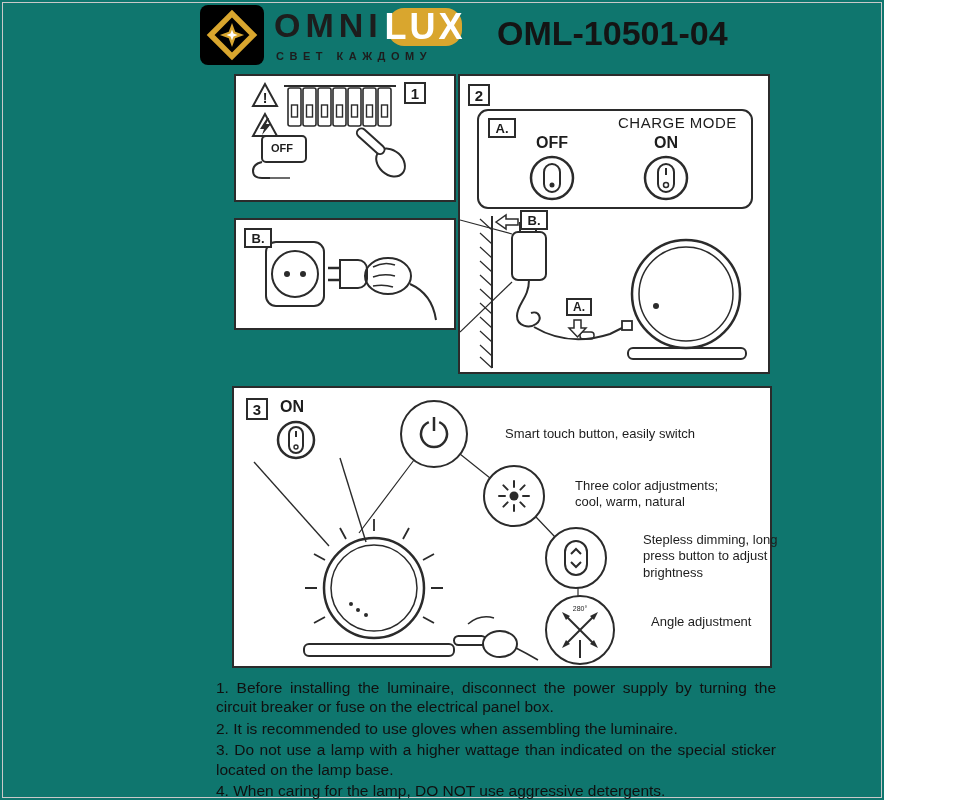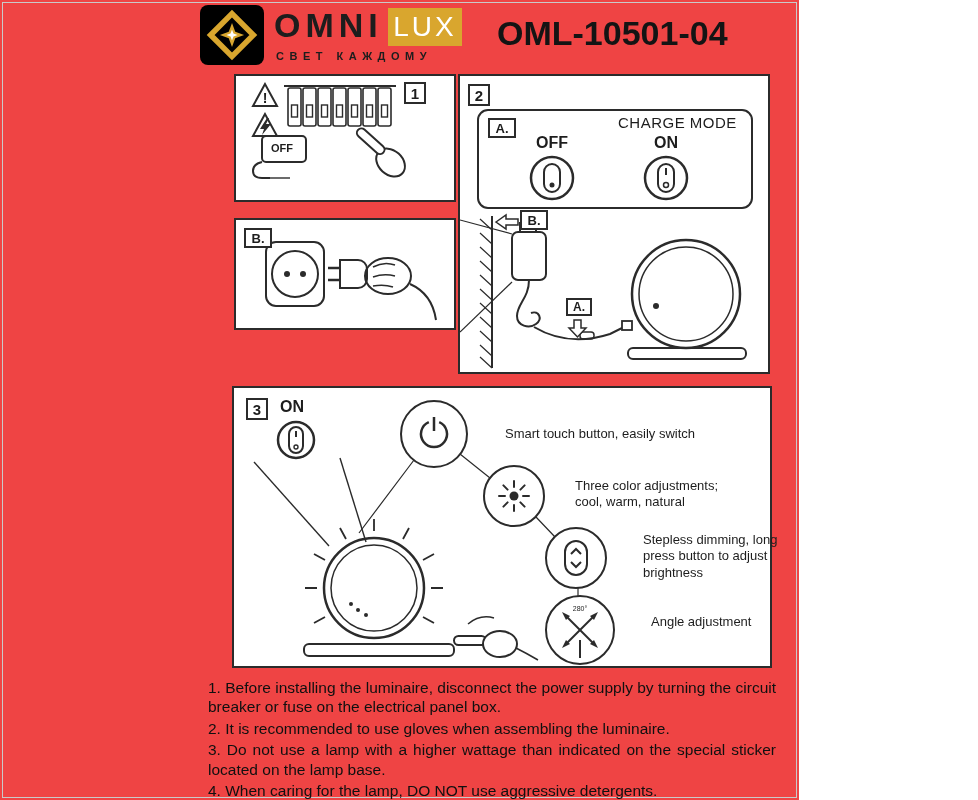--- a/index.html
+++ b/index.html
@@ -1,45 +1,45 @@
 <!DOCTYPE html>
 <html><head>
 <meta charset="utf-8">
 <style>
   * { margin:0; padding:0; box-sizing:border-box; }
   html,body { background:#ffffff; }
   body { font-family:"Liberation Sans", sans-serif; color:#1d1d1d; }
-  .page { position:relative; width:799px; height:800px; background:#ef4444; overflow:hidden; }
+  .page { position:relative; width:884px; height:800px; background:#0f766e; overflow:hidden; }
   .frame { position:absolute; inset:2px; border:1px solid #c9c9c9; pointer-events:none; }
   .abs { position:absolute; }
   .panel { position:absolute; border:2px solid #2b2b2b; background:#fff; }
   .panel > svg { position:absolute; left:0; top:0; }
   .tagbox { position:absolute; border:2px solid #2b2b2b; background:#fff; display:flex;
             align-items:center; justify-content:center; font-weight:bold; color:#1d1d1d; z-index:3; }
   .lbl { position:absolute; color:#1d1d1d; white-space:nowrap; z-index:3; }
   .calloutText { position:absolute; font-size:13px; line-height:1.25; color:#1d1d1d; z-index:3;margin-left:19px; }
   .lineart { stroke:#2b2b2b; fill:none; }
   svg text { font-family:"Liberation Sans", sans-serif; fill:#1d1d1d; }
-  .instructions p { margin:0 0 2px 4px; }
+  .instructions p { margin:0 0 2px 12px; }
 </style>
 </head>
 <body>
 
 <div class="page">
   <div class="frame"></div>
 
   <div class="abs" style="left:200px;top:5px;width:64px;height:60px;background:#000;border-radius:8px;display:flex;align-items:center;justify-content:center;">
     <svg width="52" height="52" viewBox="-28 -28 56 56">
       <polygon points="0,-23 23,0 0,23 -23,0" fill="none" stroke="#D9A62E" stroke-width="6"></polygon>
       <path d="M0,-13 L3.5,-3.5 L13,0 L3.5,3.5 L0,13 L-3.5,3.5 L-13,0 L-3.5,-3.5 Z" fill="#D9A62E"></path>
       <path d="M0,-6 L1.6,-1.6 L6,0 L1.6,1.6 L0,6 L-1.6,1.6 L-6,0 L-1.6,-1.6 Z" fill="#ffffff"></path>
     </svg>
   </div>
   <div class="lbl" style="left:274px;top:6px;font-size:34px;font-weight:bold;letter-spacing:5px;">OMNI</div>
-  <div class="abs" style="left:388px;top:8px;width:74px;height:38px;background:#D9A62E;color:#fff;font-size:28px;font-weight:normal;letter-spacing:3px;display:flex;align-items:center;justify-content:center;">LUX</div>
+  <div class="abs" style="left:388px;top:8px;width:74px;height:38px;background:#D9A62E;color:#fff;font-size:36px;font-weight:bold;letter-spacing:3px;display:flex;align-items:center;justify-content:center;border-radius:16px;">LUX</div>
   <div class="lbl" style="left:276px;top:50px;font-size:11px;font-weight:bold;letter-spacing:5.5px;">СВЕТ КАЖДОМУ</div>
   <div class="lbl" style="left:497px;top:14px;font-size:34px;font-weight:bold;color:#141414;">OML-10501-04</div>
 
   <div class="panel" style="left:234px;top:74px;width:222px;height:128px;">
     <svg width="218" height="124" viewBox="0 0 218 124">
       <g>
         <polygon points="29,8 17,30 41,30" class="lineart" stroke-width="2"></polygon>
         <text x="29" y="27" font-size="14" font-weight="bold" text-anchor="middle">!</text>
       </g>
       <g>

